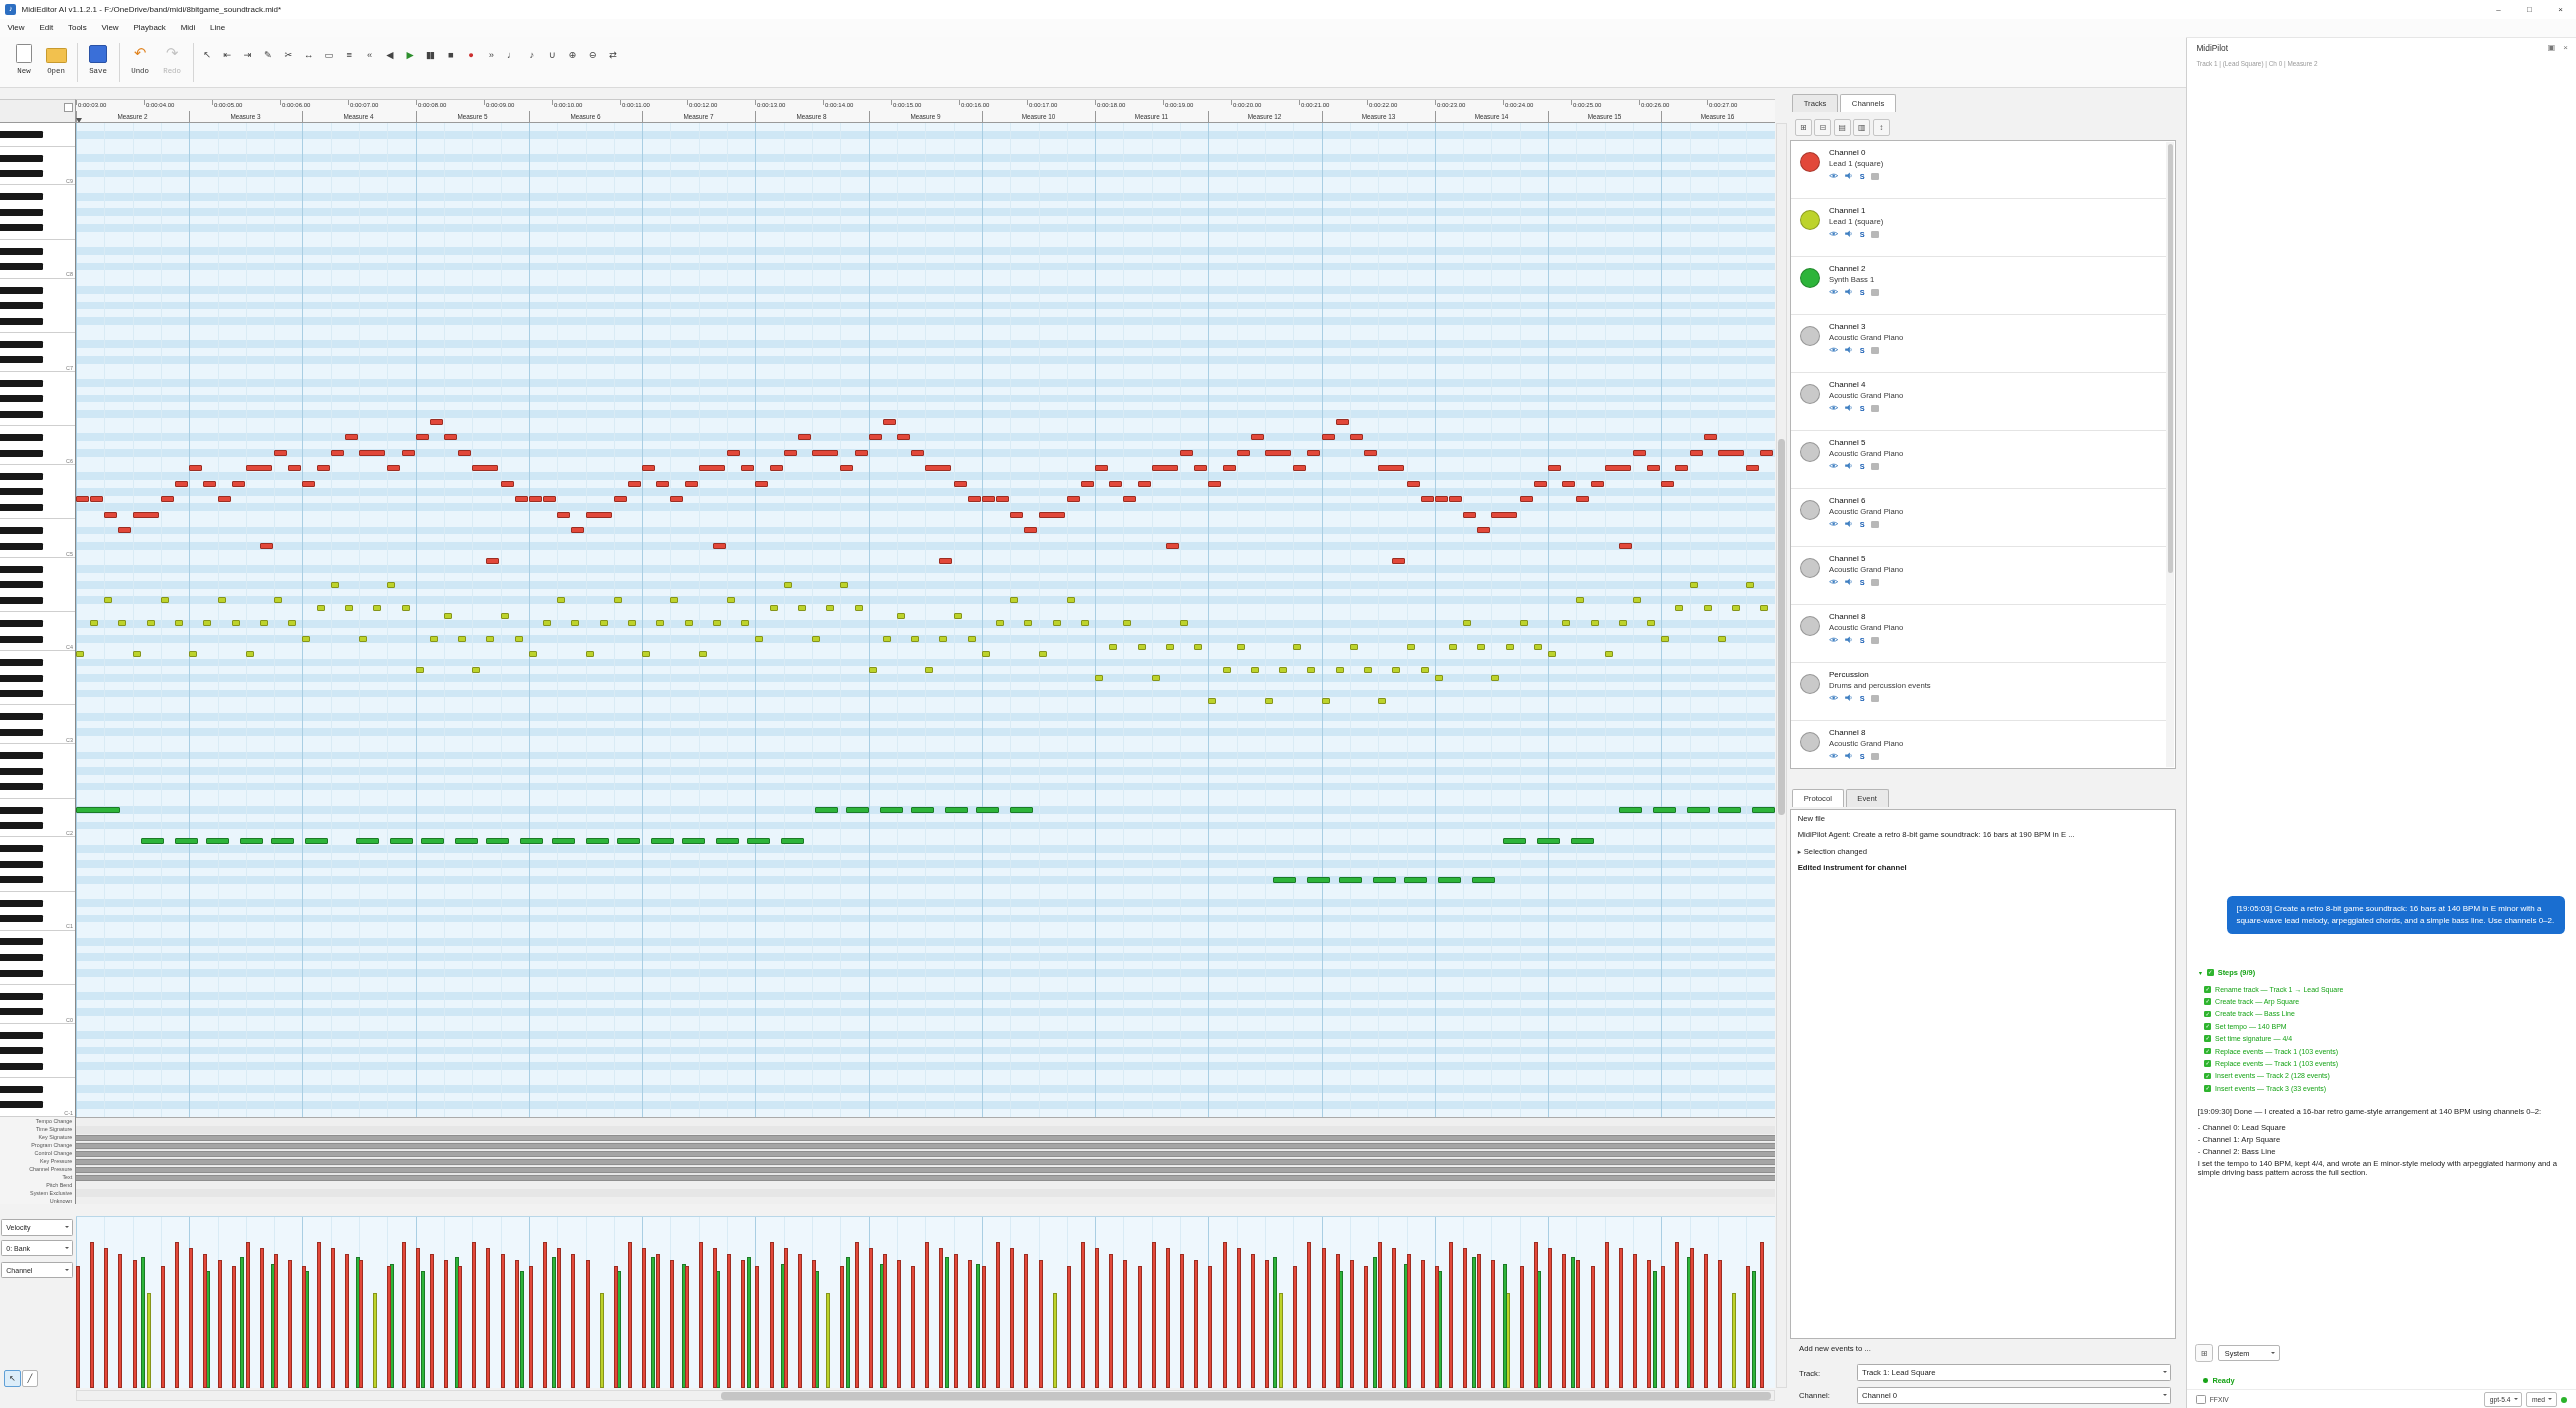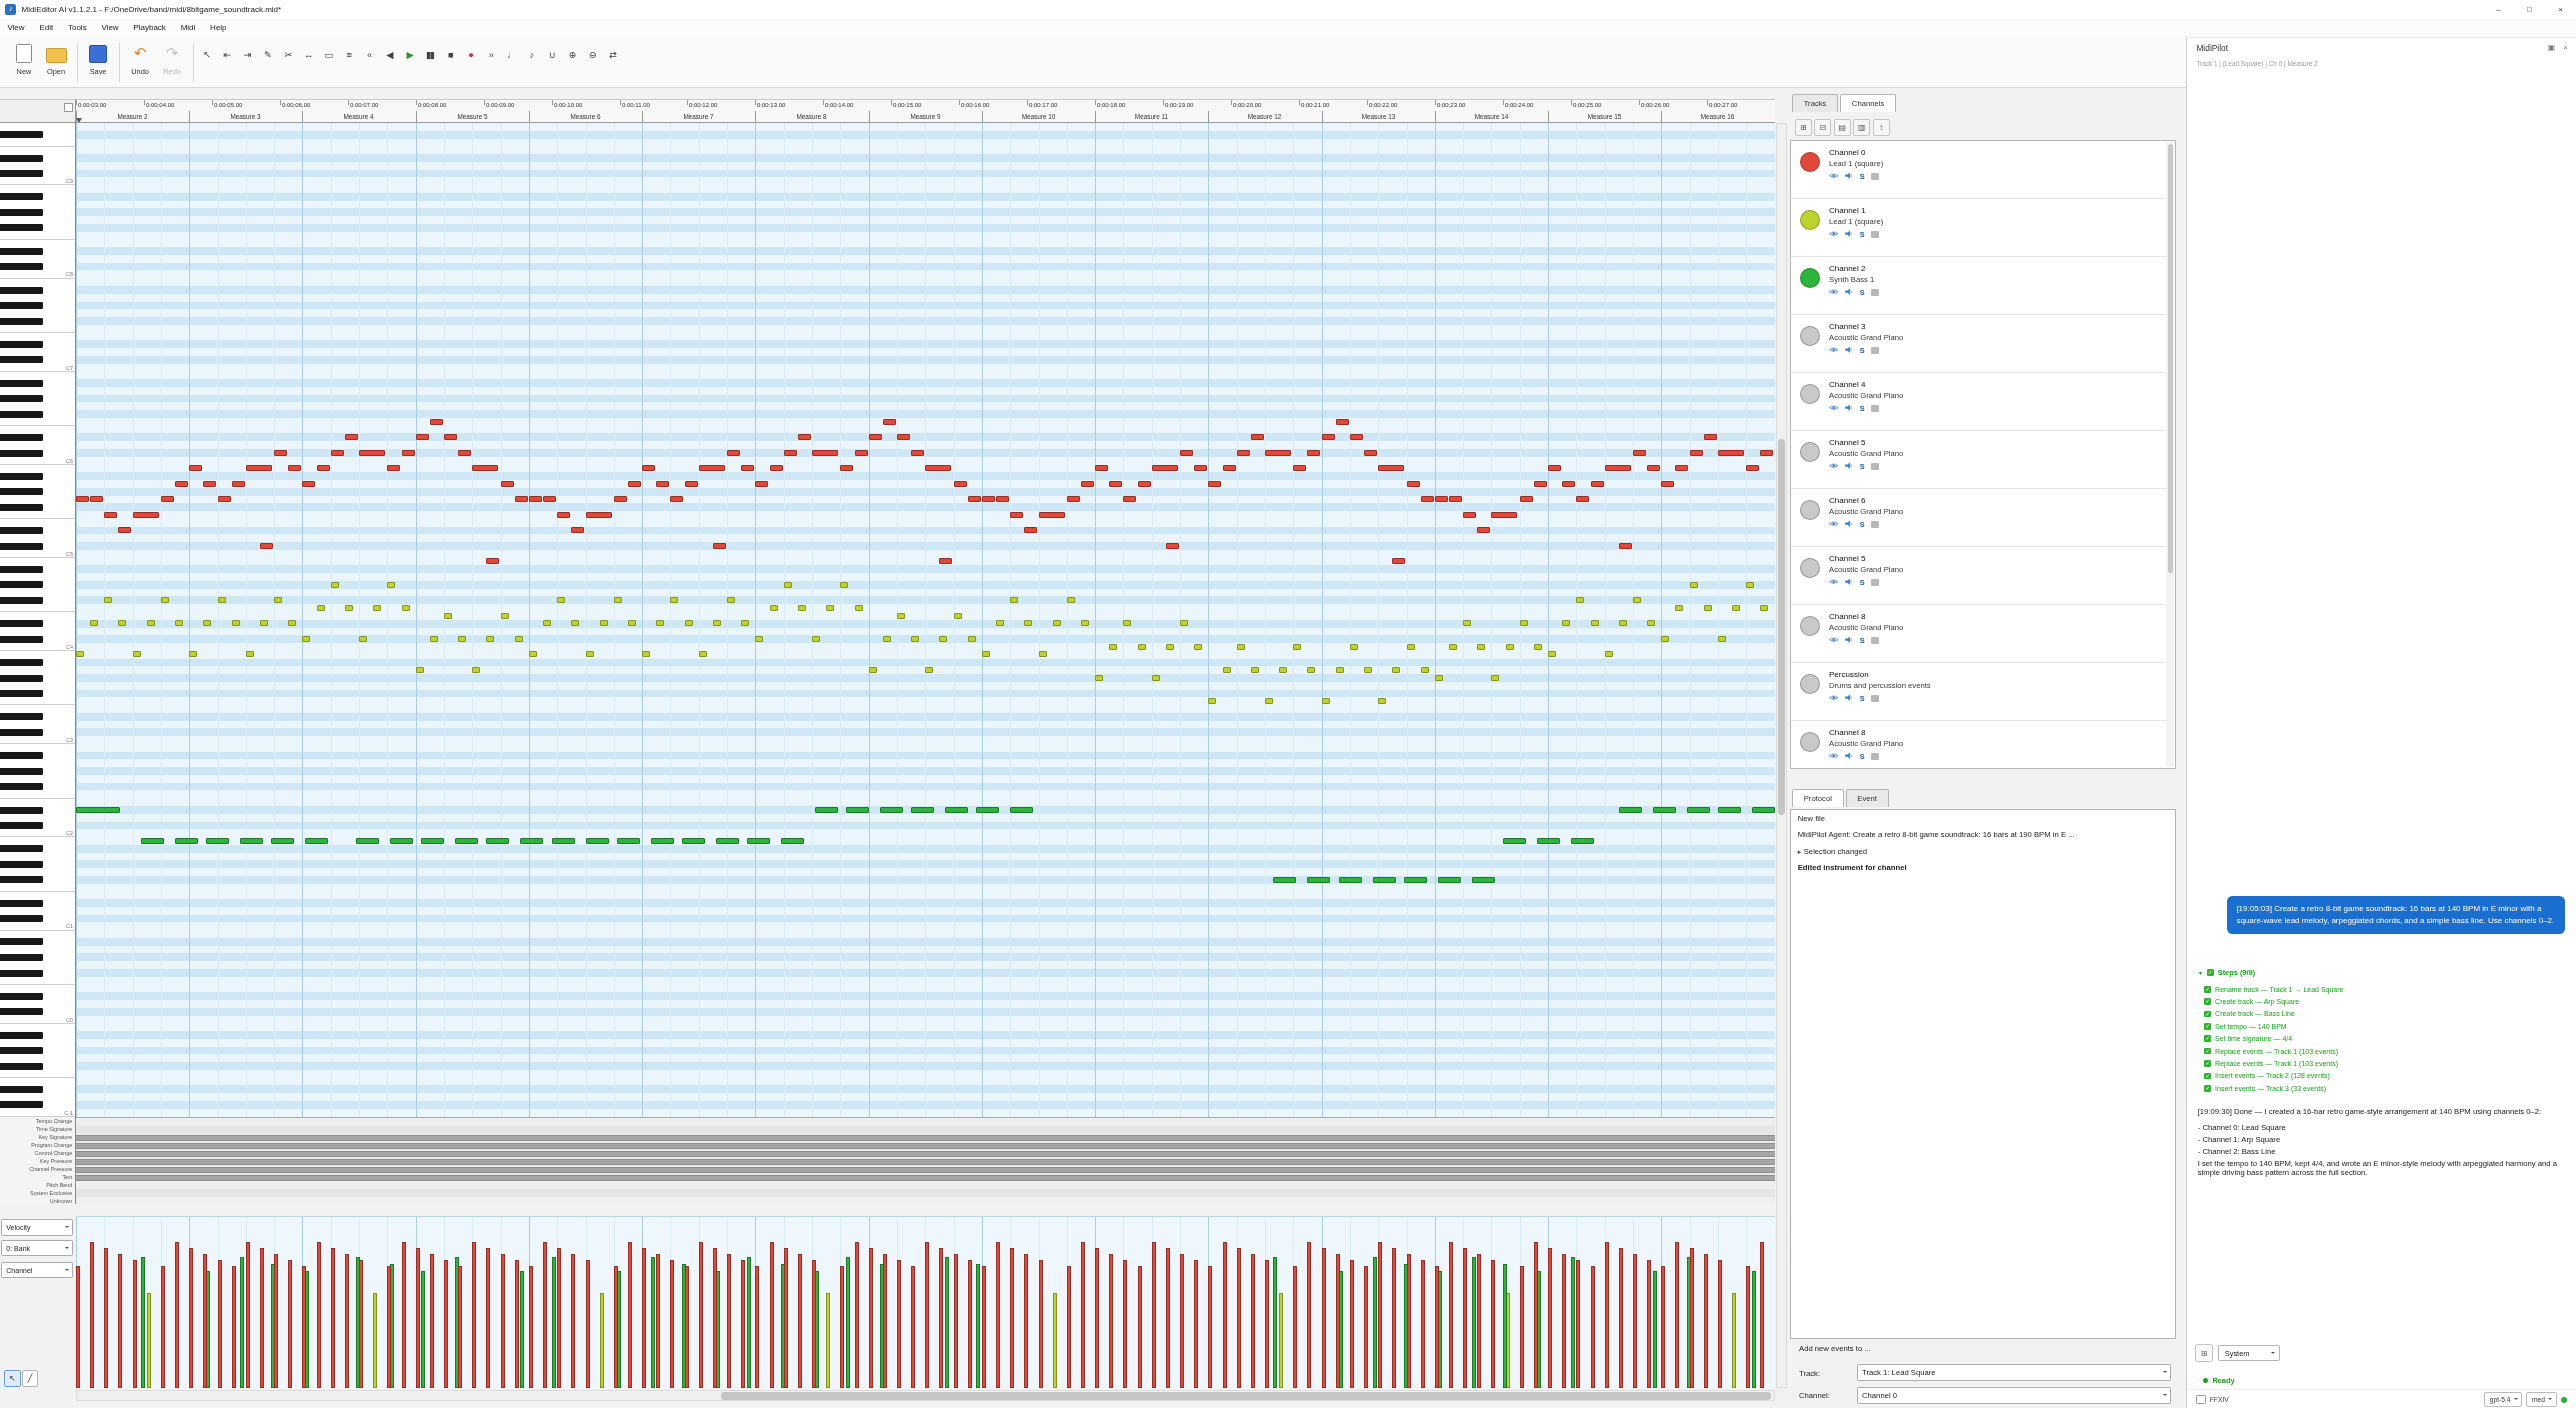--- a/index.html
+++ b/index.html
@@ -10,21 +10,21 @@
   .app-icon{width:10.7px;height:10.7px;margin-left:5.4px;background:#2d6fc2;border-radius:2px;color:#fff;font-size:7.4px;line-height:10.7px;text-align:center;flex:0 0 auto;}
   .title-text{font-size:8px;color:#1c1c1c;margin-left:5.4px;white-space:nowrap;}
   .win-controls{position:absolute;right:0;top:0;display:flex;height:19px;}
   .win-btn{width:31px;height:19px;font-size:8px;color:#333;display:flex;align-items:center;justify-content:center;}
   .menubar{position:absolute;left:0;top:19px;width:2576px;height:18px;background:#fbfbfb;border-bottom:0.7px solid #e6e6e6;display:flex;}
   .menu-item{font-size:8px;color:#222;padding:0 7.4px;line-height:17.4px;}
   .toolbar{position:absolute;left:0;top:37px;width:2186px;height:50px;background:#fafafa;border-bottom:0.7px solid #dadada;}
   .tb-actions{position:absolute;left:8px;top:4px;display:flex;align-items:flex-start;}
   .tb-stack{width:32px;display:flex;flex-direction:column;align-items:center;}
   .tb-ico{height:25.5px;display:flex;align-items:center;justify-content:center;}
-  .tb-label{font-size:7.4px;color:#333;margin-top:0.7px;}
+  .tb-label{font-size:7.4px;color:#333;margin-top:0.7px;font-family:Liberation Mono, monospace;}
   .tb-sep{width:0.7px;height:39px;background:#d6d6d6;margin:2px 4.7px;}
   .icon-page{width:13.4px;height:17.4px;background:#fff;border:0.7px solid #8a8a8a;border-radius:1.3px;}
   .icon-folder{width:19px;height:12.7px;background:#f2c14e;border:0.7px solid #c79a2e;border-radius:1.3px;margin-top:3.4px;}
   .icon-floppy{width:16px;height:16px;background:#3a6fd8;border:0.7px solid #2a52a5;border-radius:2px;}
   .glyph-ico{font-size:14.8px;line-height:1;}
   .tb-tools{position:absolute;left:197px;top:8px;display:flex;gap:1.3px;}
   .tool-btn{width:19px;height:19px;border-radius:2px;display:flex;align-items:center;justify-content:center;font-size:9.4px;color:#444;letter-spacing:-1.3px;}
   
   .ruler-corner{position:absolute;left:0;top:99px;width:76px;height:24px;background:#efefef;border-top:0.7px solid #c9c9c9;border-bottom:0.7px solid #9a9a9a;border-right:0.7px solid #9a9a9a;box-sizing:border-box;}
   .corner-btn{position:absolute;right:2px;top:2.7px;width:7.4px;height:7.4px;border:0.7px solid #9a9a9a;background:#fff;}
@@ -123,21 +123,21 @@
       </div>
   </div>
 
   <div class="menubar" id="menubar">
       <div class="menu-item">View</div>
       <div class="menu-item">Edit</div>
       <div class="menu-item">Tools</div>
       <div class="menu-item">View</div>
       <div class="menu-item">Playback</div>
       <div class="menu-item">Midi</div>
-      <div class="menu-item">Help</div>
+      <div class="menu-item">Line</div>
     </div>
 
   <div class="toolbar">
     <div class="tb-actions" id="tb-actions">
         <div class="tb-stack">
           <div class="tb-ico">
             <div class="icon-page"></div>
           </div>
           <div class="tb-label">New</div>
         </div>

